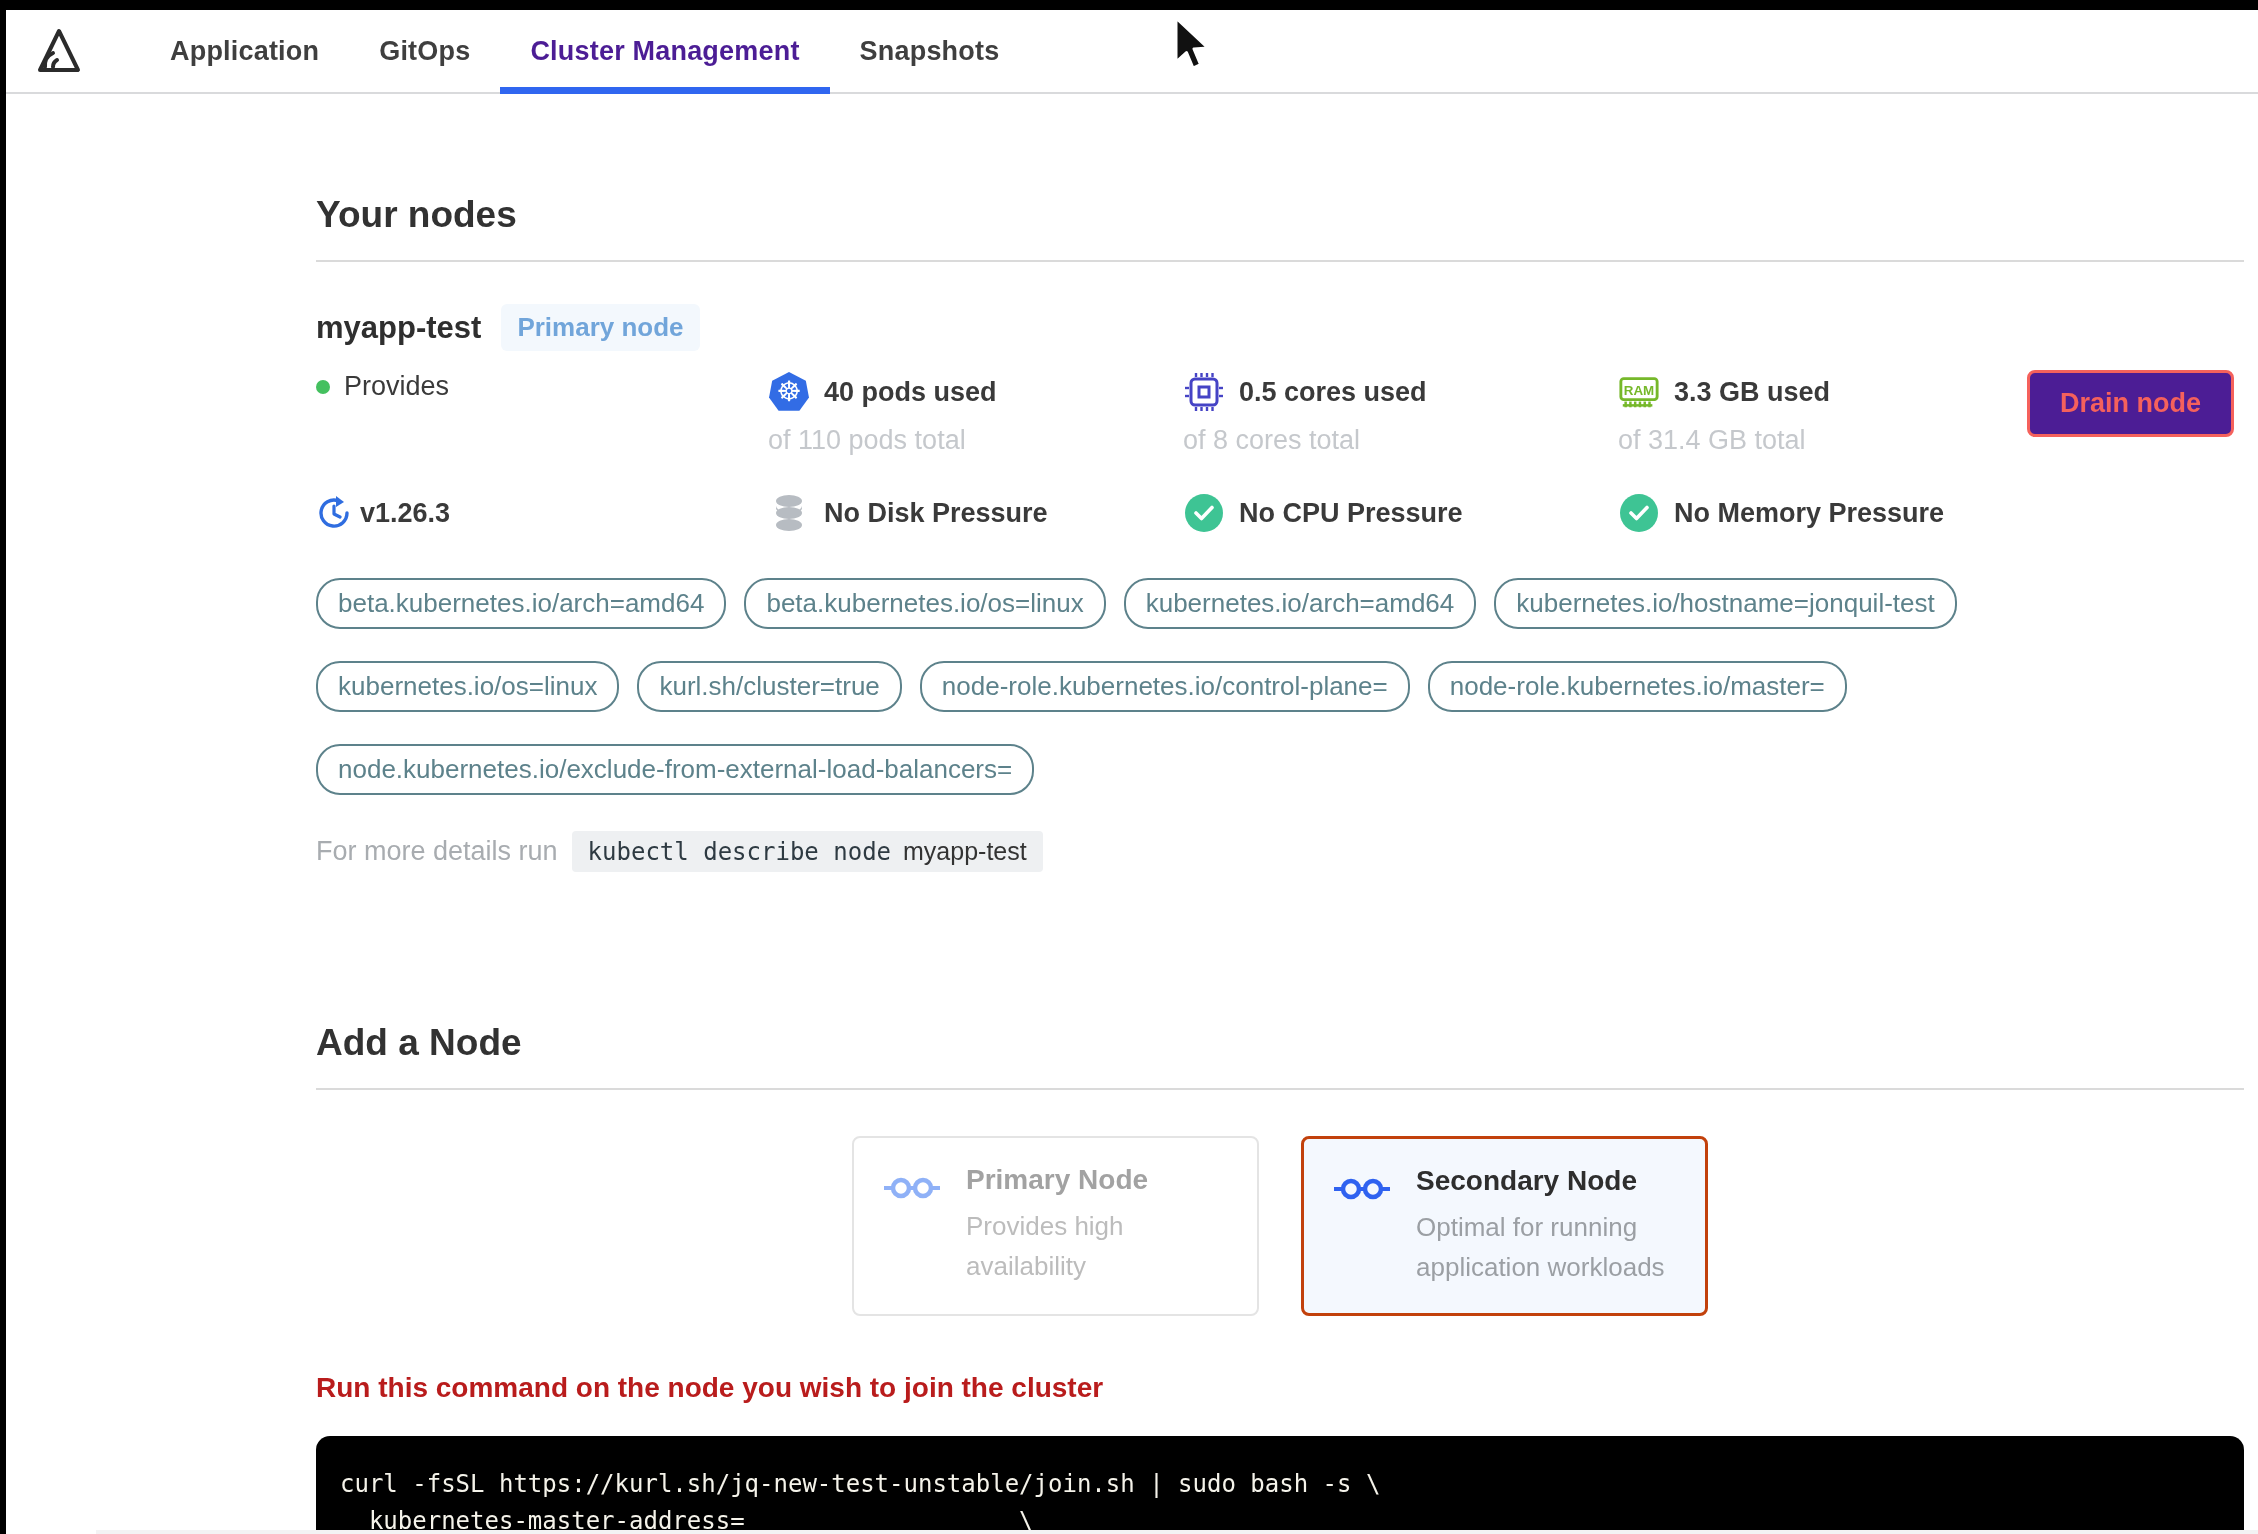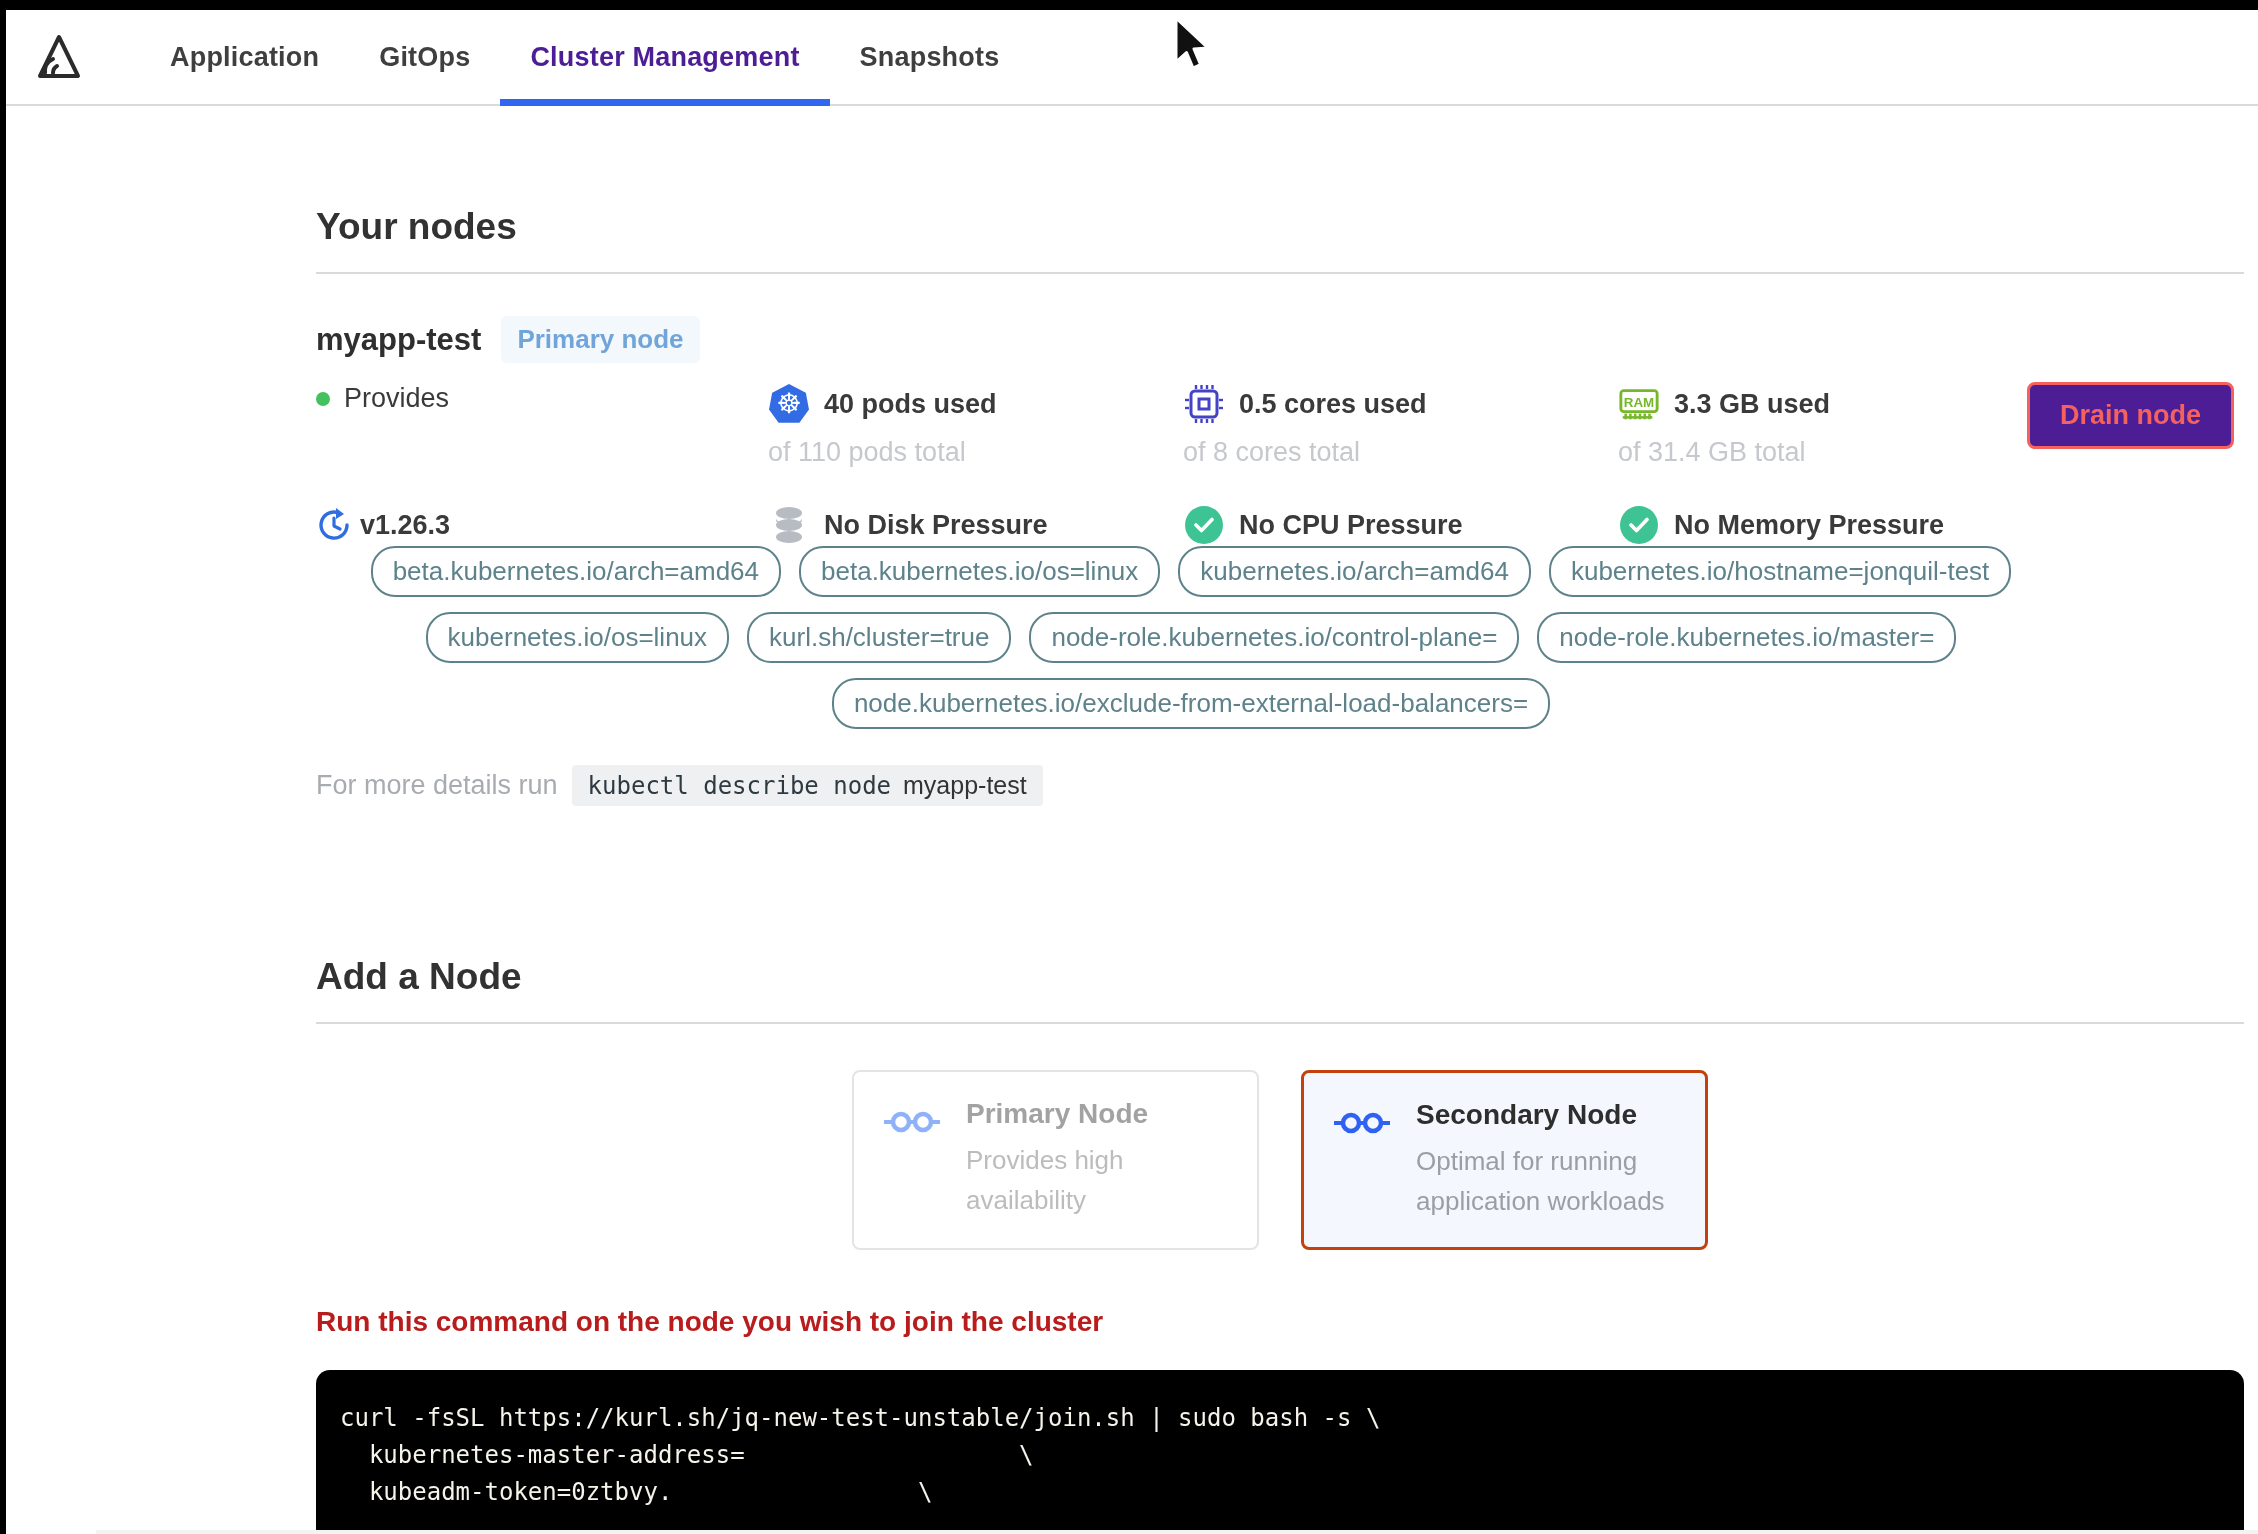--- a/index.html
+++ b/index.html
@@ -9,21 +9,21 @@
     background: #000;
     position: relative;
   }
   .page {
     position: absolute; left: 6px; top: 10px; right: 0; bottom: 0;
     background: #fff;
   }
 
   
   .nav {
-    height: 96px; background: #fff; border-bottom: 2px solid #d9dadc;
+    height: 84px; background: #fff; border-bottom: 2px solid #d9dadc;
     display: flex; align-items: center; padding-left: 26px;
   }
   .logo { width: 52px; height: 52px; margin-right: 56px; flex: 0 0 auto; }
   .tabs { display: flex; height: 100%; align-items: stretch; }
   .tab {
     position: relative; display: flex; align-items: center;
     padding: 0 30px; font-size: 27px; font-weight: 600; color: #3f3f3f;
     cursor: pointer; letter-spacing: .2px;
   }
   .tab.active { color: #4c1d95; }
@@ -65,22 +65,22 @@
     clip-path: polygon(50% 0%, 92% 22%, 100% 64%, 76% 97%, 24% 97%, 0% 64%, 8% 22%);
     display: flex; align-items: center; justify-content: center;
     font-size: 28px; line-height: 1;
   }
   .check-circle {
     width: 38px; height: 38px; border-radius: 50%; background: #3ec494;
     display: flex; align-items: center; justify-content: center;
   }
 
   .labels-wrap {
-    max-width: 1750px;
-    display: flex; flex-wrap: wrap; gap: 15px 18px; justify-content: center;
+    margin-top: 44px; max-width: 1750px;
+    display: flex; flex-wrap: wrap; gap: 32px 18px;
   }
   .label-pill {
     border: 2.5px solid #5d828b; color: #5d828b; border-radius: 24px;
     padding: 8px 20px; font-size: 26px; font-weight: 500; white-space: nowrap;
   }
 
   .details-row { margin-top: 36px; display: flex; align-items: center; font-size: 27px; color: #a8acb0; }
   .kubectl-chip {
     margin-left: 14px; background: #eef0f2; border-radius: 4px;
     padding: 6px 16px; display: inline-flex; align-items: center; gap: 12px;

